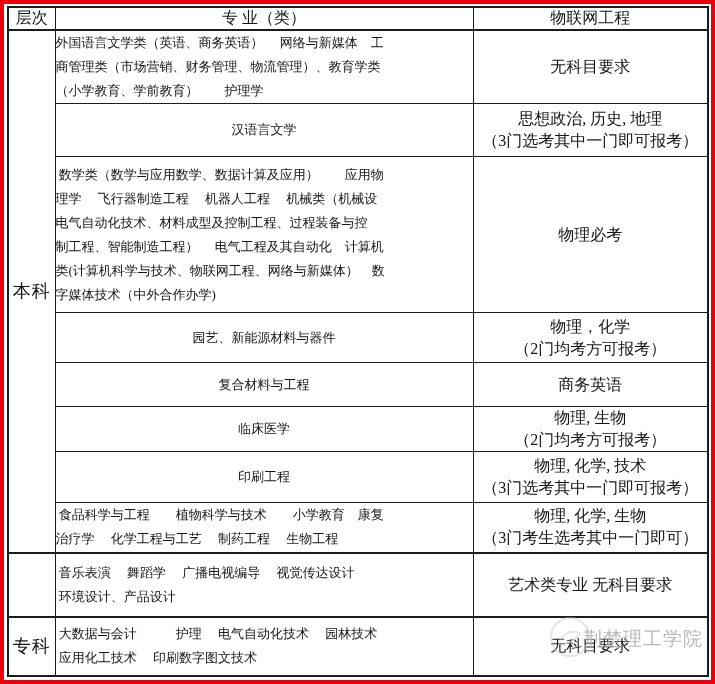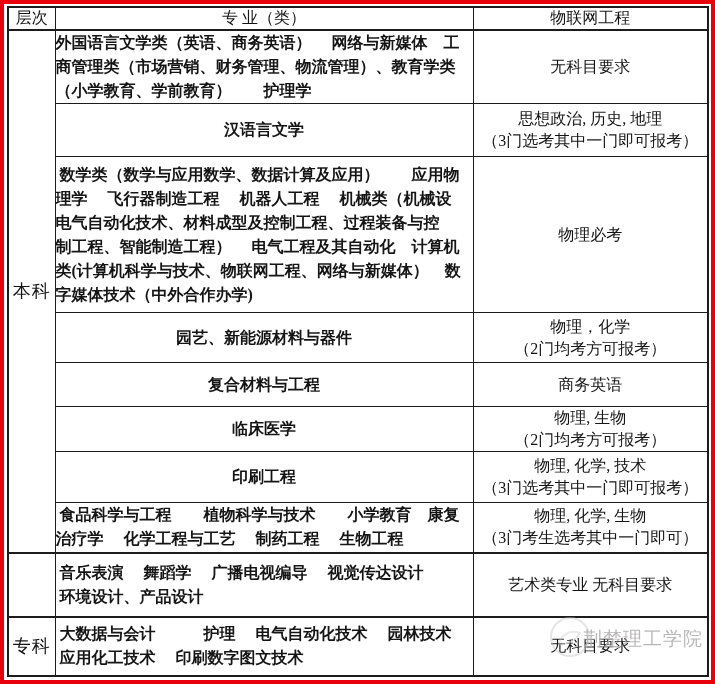--- a/index.html
+++ b/index.html
@@ -23,21 +23,21 @@
   table.adm td{
     border:1px solid #1c1c1c;
     padding:0;
     vertical-align:middle;
     overflow:hidden;
   }
   tr.hdr td{border-bottom-width:2px;}
   tr.section td{border-top-width:2px;}
   .level{font-size:18px;text-align:center;letter-spacing:1px;}
   .hdr-cell{font-size:16px;text-align:center;}
-  .major{font-size:16px;padding:1px 2px;font-weight:bold;}
+  .major{font-size:13px;padding:1px 2px;}
   .major .ml{white-space:pre;line-height:24px;}
   .major.center{text-align:center;}
   .req{font-size:16px;text-align:center;padding:0 2px;}
   .req .rl{white-space:pre;line-height:22px;}
   .watermark{
     position:absolute;
     right:8px;bottom:16px;
     display:flex;align-items:center;
     pointer-events:none;
   }

